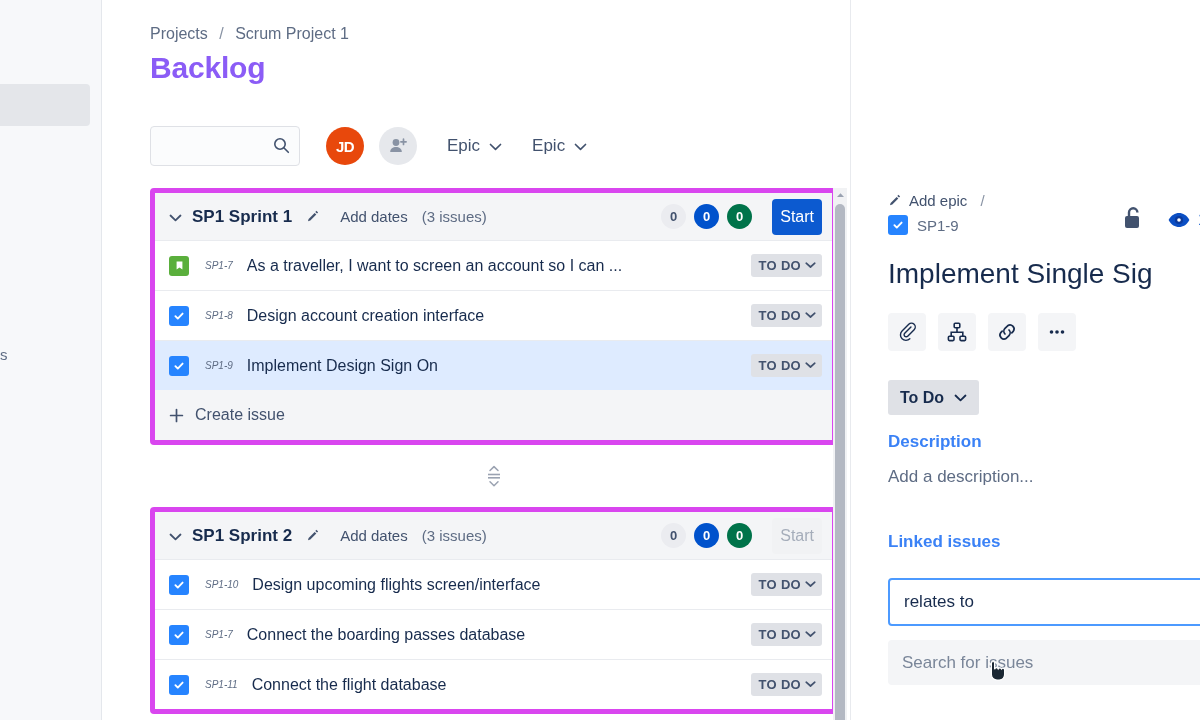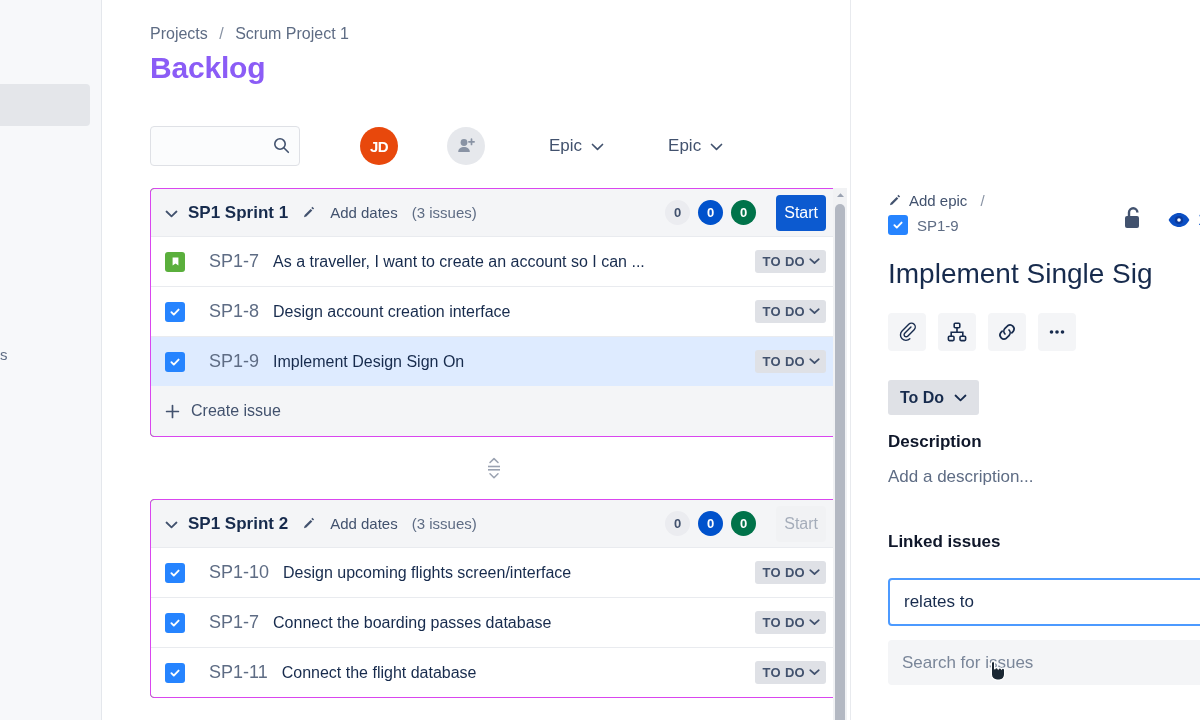--- a/index.html
+++ b/index.html
@@ -36,21 +36,21 @@
   }
   .breadcrumb .crumb { color: #5e6c84; }
   .breadcrumb .sep { color: #8993a4; margin: 0 7px; }
 
   .page-title {
     position: absolute; left: 47px; top: 51px;
     font-size: 30px; font-weight: 600; color: #8b5cf6; letter-spacing: -0.2px;
   }
 
   
-  .toolbar { position: absolute; left: 47px; top: 125px; height: 42px; display: flex; align-items: center; gap: 34px; }
+  .toolbar { position: absolute; left: 47px; top: 125px; height: 42px; display: flex; align-items: center; }
   .search-box {
     width: 150px; height: 40px; border: 1px solid #dfe1e6; border-radius: 4px;
     background: #fbfcfd; display: flex; align-items: center; padding: 0 8px;
     position: relative;
   }
   .search-box input {
     border: 0; outline: none; background: transparent; width: 110px;
     font-size: 14px; font-family: "Liberation Sans", sans-serif; color: #172b4d;
   }
   .search-icon { position: absolute; right: 9px; top: 10px; }
@@ -67,28 +67,28 @@
   }
   .filter-btn {
     margin-left: 30px; display: flex; align-items: center; gap: 9px;
     font-size: 17px; color: #42526e; cursor: pointer;
   }
   .chev { display: inline-block; }
 
   
   .backlog { position: absolute; left: 47px; top: 188px; width: 687px; bottom: 0; }
 
-  .sprint { border: 1px solid #d946ef; border-radius: 4px; background: #000000; overflow: hidden; }
+  .sprint { border: 5px solid #d946ef; border-radius: 4px; background: #000000; overflow: hidden; }
   .sprint-header {
     height: 47px; display: flex; align-items: center; padding: 0 10px 0 14px;
     background: #f4f5f7;
   }
   .sprint-chev { color: #42526e; margin-right: 10px; font-size: 15px; }
   .sprint-name { font-size: 17px; font-weight: 700; color: #172b4d; white-space: nowrap; }
-  .add-dates { display: flex; align-items: center; gap: 14px; margin-left: 14px; font-size: 15px; color: #42526e; white-space: nowrap; }
+  .add-dates { display: flex; align-items: center; gap: 20px; margin-left: 14px; font-size: 15px; color: #42526e; white-space: nowrap; }
   .issue-count { margin-left: 14px; font-size: 15px; color: #5e6c84; white-space: nowrap; }
   .badges { margin-left: auto; display: flex; align-items: center; gap: 8px; }
   .badge {
     min-width: 25px; height: 25px; border-radius: 13px; font-size: 13px; font-weight: 600;
     display: flex; align-items: center; justify-content: center; padding: 0 7px;
   }
   .badge.grey { background: #ebecf0; color: #42526e; }
   .badge.blue { background: #0052cc; color: #fff; }
   .badge.green { background: #00734a; color: #fff; }
   .start-btn {
@@ -101,21 +101,21 @@
 
   .issue-row {
     height: 50px; display: flex; align-items: center; padding: 0 10px 0 14px;
     background: #fff; border-top: 1px solid #e9ebef;
   }
   .issue-row.selected { background: #deebff; }
   .type-icon { width: 20px; height: 20px; border-radius: 3px; flex: none;
     display: flex; align-items: center; justify-content: center; }
   .type-icon.task { background: #2684ff; }
   .type-icon.story { background: #5aaf3c; }
-  .issue-key { margin-left: 24px; font-size: 18px; color: #5e6c84; white-space: nowrap; }
+  .issue-key { margin-left: 16px; font-size: 10px; color: #5e6c84; white-space: nowrap; font-style: italic; }
   .issue-summary { margin-left: 14px; font-size: 16px; color: #172b4d; white-space: nowrap;
     overflow: hidden; text-overflow: ellipsis; }
   .status-pill {
     margin-left: auto; display: flex; align-items: center; gap: 4px;
     background: #dfe1e6; border-radius: 3px; padding: 4px 6px 4px 8px;
     font-size: 13px; font-weight: 700; color: #42526e; letter-spacing: 0.3px;
     white-space: nowrap; flex: none;
   }
   .create-row {
     height: 50px; display: flex; align-items: center; padding-left: 14px;
@@ -150,21 +150,21 @@
   .icon-row { position: absolute; top: 313px; left: 0; display: flex; gap: 12px; }
   .icon-btn {
     width: 38px; height: 38px; border-radius: 4px; background: #f4f5f7;
     display: flex; align-items: center; justify-content: center; cursor: pointer;
   }
   .status-select {
     position: absolute; top: 380px; left: 0; height: 35px; padding: 0 12px;
     background: #dfe1e6; border-radius: 3px; display: flex; align-items: center; gap: 10px;
     font-size: 16px; font-weight: 700; color: #172b4d; cursor: pointer;
   }
-  .sec-head { position: absolute; left: 0; font-size: 17px; font-weight: 700; color: #0f172a; }
+  .sec-head { position: absolute; left: 0; font-size: 17px; font-weight: 700; color: #3b82f6; }
   .desc-head { top: 432px; }
   .desc-placeholder { position: absolute; top: 467px; left: 0; font-size: 17px; color: #5e6c84; }
   .linked-head { top: 532px; }
   .link-select {
     position: absolute; top: 578px; left: 0; width: 330px; height: 48px;
     border: 2px solid #4c9aff; border-radius: 4px; background: #fff;
     display: flex; align-items: center; padding: 0 14px; font-size: 17px; color: #172b4d;
   }
   .link-search {
     position: absolute; top: 640px; left: 0; width: 330px; height: 45px;
@@ -259,21 +259,21 @@
           </span>
         </div>
 
         <div class="issue-row">
           <span class="type-icon story">
             <svg width="11" height="11" viewBox="0 0 11 11">
                 <path d="M2.6 1.6h5.8v8L5.5 7.4 2.6 9.6z" fill="#fff"></path>
               </svg>
           </span>
           <span class="issue-key">SP1-7</span>
-          <span class="issue-summary">As a traveller, I want to create an account so I can ...</span>
+          <span class="issue-summary">As a traveller, I want to screen an account so I can ...</span>
           <span class="status-pill">
             <span>TO DO</span>
             <svg width="11" height="7" viewBox="0 0 11 7">
                 <path d="M1.2 1.2L5.5 5 9.8 1.2" fill="none" stroke="#42526e" stroke-width="1.7" stroke-linecap="round" stroke-linejoin="round"></path>
               </svg>
           </span>
         </div>
 
         <div class="issue-row">
           <span class="type-icon task">

